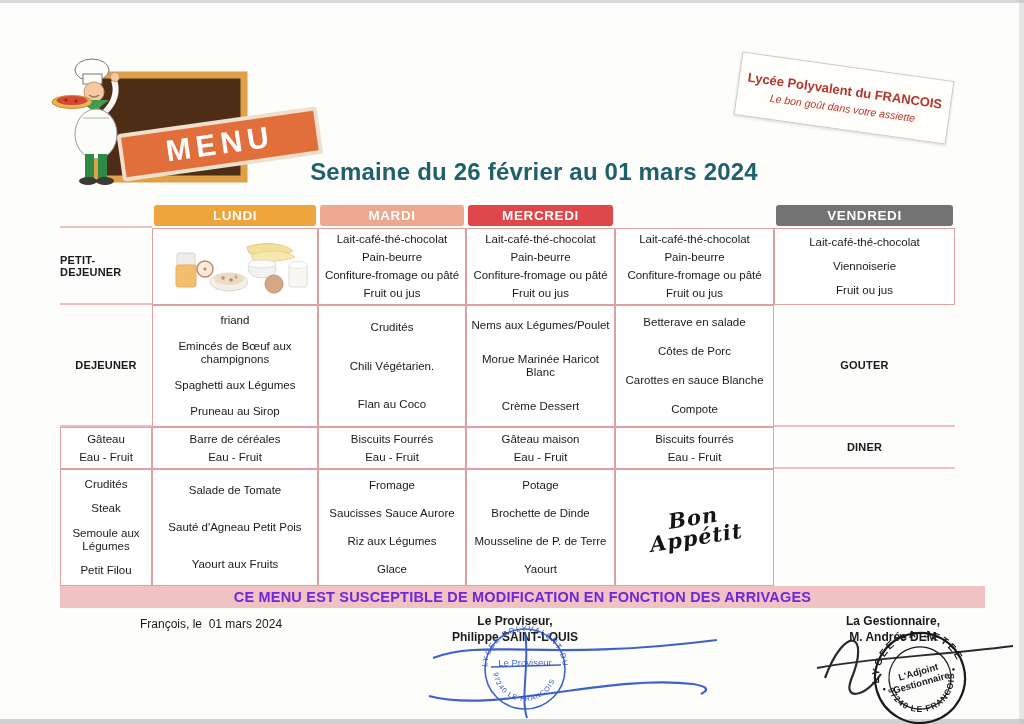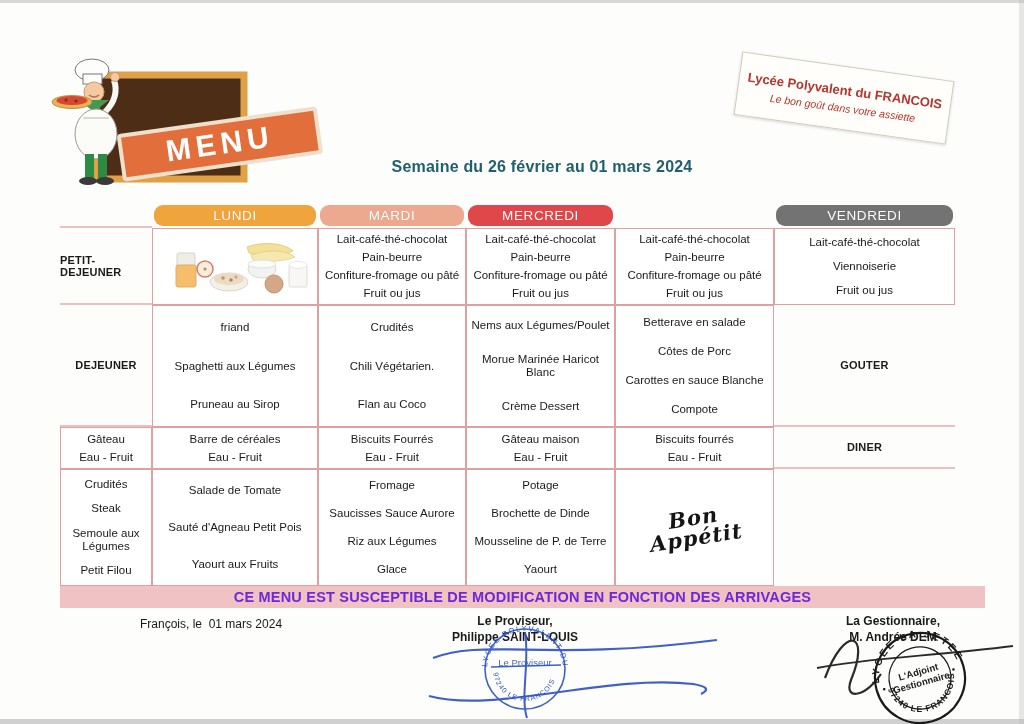--- a/index.html
+++ b/index.html
@@ -11,29 +11,29 @@
   .scan-edge.right{left:1019px;top:0;width:5px;height:724px;opacity:.35;}
 
   
   .chef-logo{position:absolute;left:45px;top:50px;width:285px;height:145px;}
   .school-stamp{position:absolute;left:737px;top:66px;width:212px;height:62px;
      transform:rotate(8deg);background:#fffefa;border:1px solid #cfc9bf;
      box-shadow:0 1px 3px rgba(0,0,0,.15);display:flex;flex-direction:column;
      align-items:center;justify-content:center;text-align:center;}
   .school-stamp .l1{font-size:13px;font-weight:bold;color:#b3372e;}
   .school-stamp .l2{font-size:10.5px;font-style:italic;color:#b3372e;margin-top:4px;}
-  .doc-title{position:absolute;left:292px;top:158px;width:500px;text-align:center;
-     font-size:16px;font-weight:bold;color:#20606c;letter-spacing:.2px;}
+  .doc-title{position:absolute;left:284px;top:158px;width:500px;text-align:center;
+     font-size:24px;font-weight:bold;color:#20606c;letter-spacing:.2px;}
 
   
   .menu-grid{position:absolute;left:60px;top:205px;display:grid;
      grid-template-columns:92px 166px 148px 149px 159px 181px;
      grid-template-rows:23px 77px 122px 42px 117px;}
   .chip-cell{padding:0 2px;}
-  .day-chip{height:21px;border-radius:9px;color:#fff;font-weight:normal;font-size:13.5px;
+  .day-chip{height:21px;border-radius:3px;color:#fff;font-weight:bold;font-size:13.5px;
      display:flex;align-items:center;justify-content:center;letter-spacing:.6px;
      text-shadow:0 0 1px rgba(0,0,0,.15);}
   .label-cell{border-bottom:2px solid #ecbfc1;display:flex;align-items:center;
      justify-content:center;font-weight:bold;font-size:11px;letter-spacing:.2px;}
   .menu-cell{border:1px solid #dfa0a2;display:flex;flex-direction:column;
      justify-content:space-around;align-items:center;text-align:center;
      font-size:11.5px;line-height:1.12;padding:2px 3px;background:#fff;}
   .menu-line{width:100%;text-align:center;}
   .photo-cell{justify-content:center;padding:3px;}
   .script-text{font-family:"DejaVu Serif",serif;font-style:italic;font-weight:bold;
@@ -155,20 +155,21 @@
         <div class="menu-line">Fruit ou jus</div>
       </div>
       <div class="menu-cell row-petit-dejeuner">
         <div class="menu-line">Lait-café-thé-chocolat</div>
         <div class="menu-line">Viennoiserie</div>
         <div class="menu-line">Fruit ou jus</div>
       </div>
       <div class="label-cell">DEJEUNER</div>
       <div class="menu-cell row-dejeuner">
         <div class="menu-line">friand</div>
+        <div class="menu-line">Emincés de Bœuf aux champignons</div>
         <div class="menu-line">Spaghetti aux Légumes</div>
         <div class="menu-line">Pruneau au Sirop</div>
       </div>
       <div class="menu-cell row-dejeuner">
         <div class="menu-line">Crudités</div>
         <div class="menu-line">Chili Végétarien.</div>
         <div class="menu-line">Flan au Coco</div>
       </div>
       <div class="menu-cell row-dejeuner">
         <div class="menu-line">Nems aux Légumes/Poulet</div>

